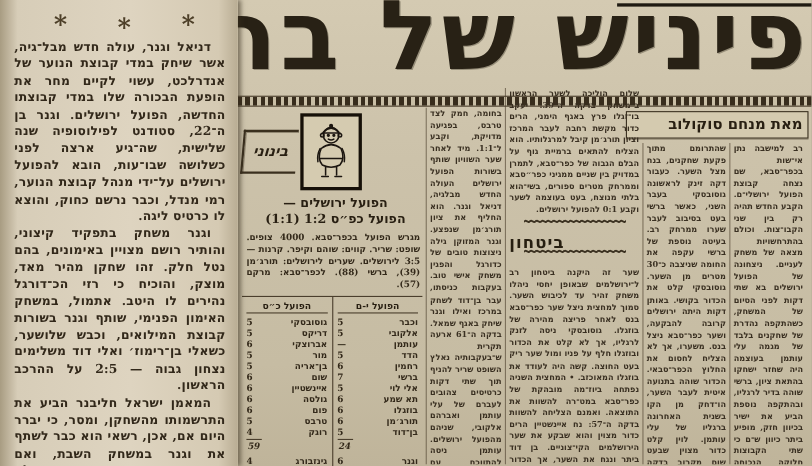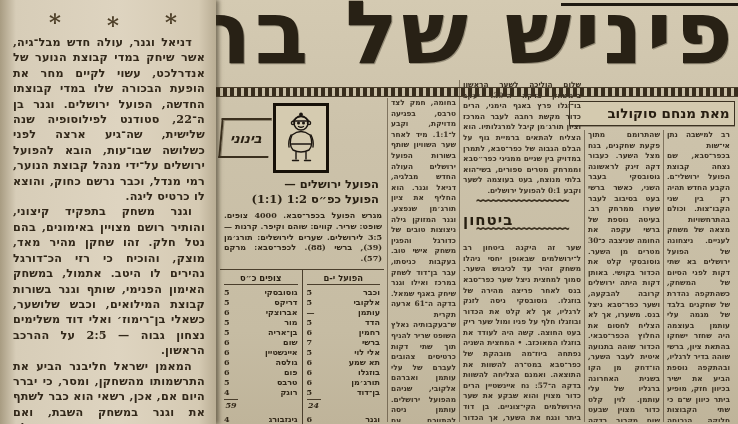--- a/index.html
+++ b/index.html
@@ -42,21 +42,21 @@
   .subhead{text-align:left;font-size:15px;font-weight:bold;color:#261e10;margin:2px 0 1px;
     letter-spacing:1px;}
   
   .scorezone{position:absolute;top:98px;left:2px;width:167px;bottom:0;direction:rtl;}
   .verdict-row{display:flex;direction:ltr;align-items:center;height:72px;padding:4px 0 0 2px;}
   .bracket{width:48px;height:36px;border:2px solid #3a2f1e;border-right:none;display:flex;
     align-items:center;justify-content:center;font-style:italic;font-weight:bold;font-size:13px;
     transform:skewX(-5deg);color:#281f12;box-shadow:inset 1px 1px 0 rgba(58,47,30,.4);}
   .cartoon-box{width:50px;height:64px;border:3px solid #161008;background:#d5cbb0;
     display:flex;align-items:center;justify-content:center;margin-left:3px;}
-  .score-lines{text-align:right;direction:rtl;font-weight:bold;font-size:11.5px;
+  .score-lines{text-align:center;direction:rtl;font-weight:bold;font-size:11.5px;
     line-height:15px;margin:3px 6px 3px 0;width:148px;color:#281f12;}
   .facts{direction:rtl;text-align:justify;font-size:8px;line-height:10.8px;font-weight:700;
     color:#33291a;width:158px;margin:0 3px;}
   .lineup{display:flex;direction:rtl;margin:5px 1px 0 0;border-top:1px solid #4a3e2c;width:164px;}
   .team{flex:1;padding:1px 4px 0;}
   .team.home{border-left:1px solid #4a3e2c;}
   .lhead{font-weight:bold;font-size:8.4px;text-align:center;padding:2px 0 1px;
     border-bottom:1px solid #4a3e2c;color:#281f12;margin-bottom:2px;}
   .lrow{display:flex;justify-content:space-between;direction:rtl;font-size:8px;
     line-height:10px;color:#33291a;font-weight:700;}
@@ -189,21 +189,21 @@
             <span class="total-num">24</span>
           </div>
           <div class="subsbox">
               <div class="lrow">
                 <span class="pname">וגנר</span>
                 <span class="prating">6</span>
               </div>
             </div>
         </div>
         <div class="team away">
-          <div class="lhead">צופים כ״ס</div>
+          <div class="lhead">הפועל כ״ס</div>
           <div>
               <div class="lrow">
                 <span class="pname">גוסובסקי</span>
                 <span class="prating">5</span>
               </div>
               <div class="lrow">
                 <span class="pname">דריקס</span>
                 <span class="prating">5</span>
               </div>
               <div class="lrow">

